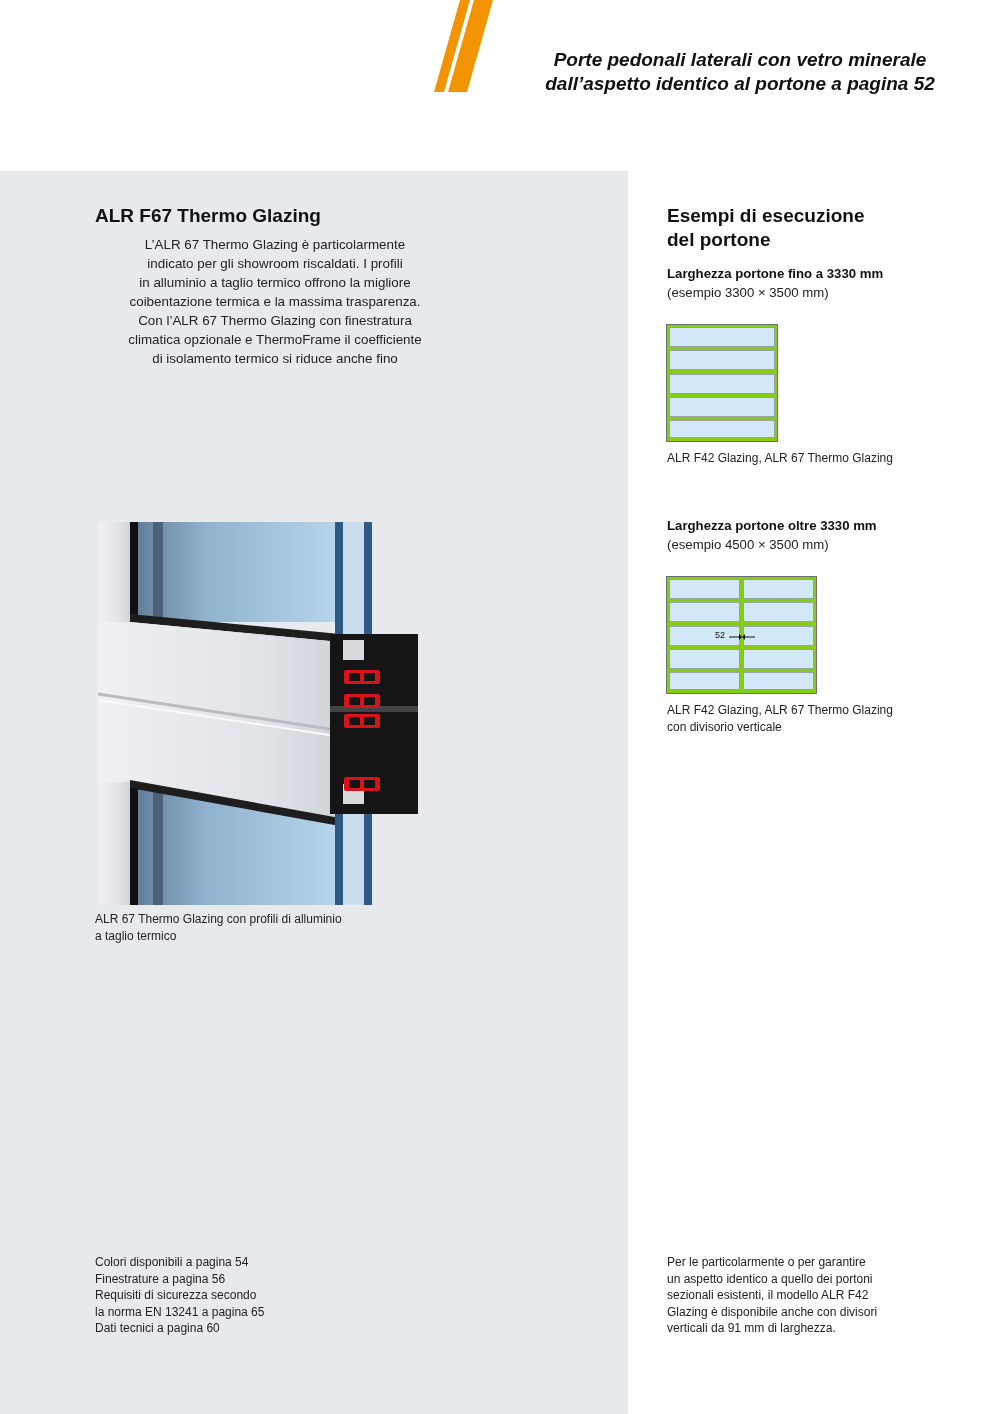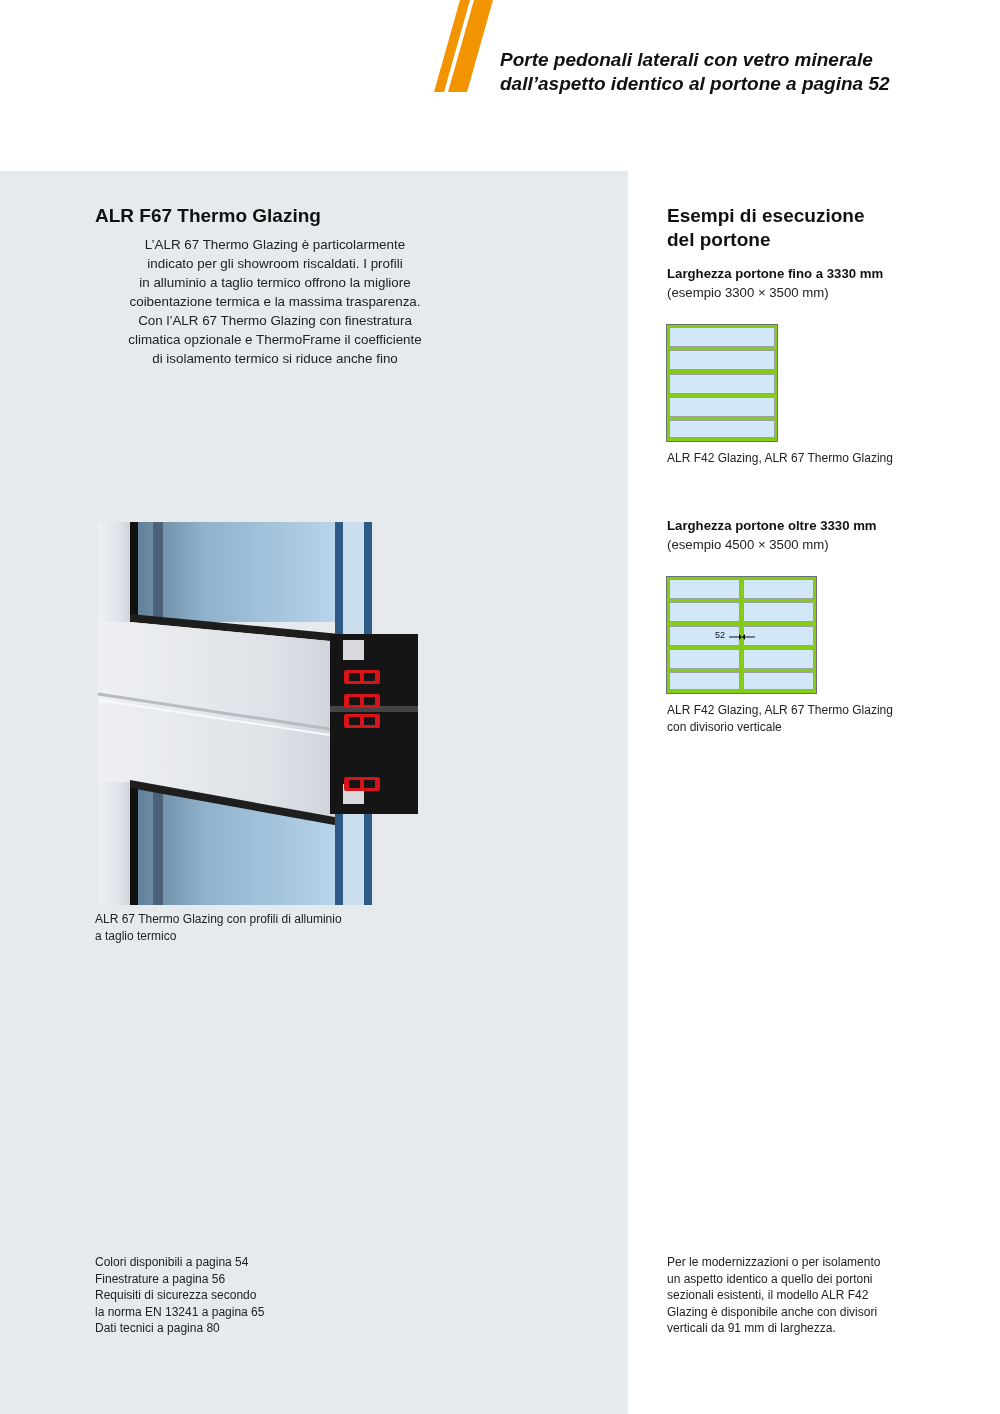--- a/index.html
+++ b/index.html
@@ -1,20 +1,20 @@
 <!DOCTYPE html>
 <html><head>
 <meta charset="utf-8">
 <style>
   html, body { margin:0; padding:0; }
   body { width:1000px; height:1414px; position:relative; background:#ffffff; overflow:hidden;
          font-family:"Liberation Sans", sans-serif; color:#1a1a1a; }
   .abs { position:absolute; }
   .stripes { left:430px; top:0; width:70px; height:92px; }
-  .header-title { left:500px; top:48px; width:480px; font-size:19px; font-weight:bold; font-style:italic; line-height:24px; color:#111; }
+  .header-title { left:500px; top:48px; width:480px; font-size:19px; font-weight:bold; font-style:italic; line-height:24px; color:#111;text-align:center; }
   .gray-panel { left:0; top:171px; width:628px; height:1243px; background:#e6eaed; }
   .h2 { font-size:19px; font-weight:bold; line-height:24px; color:#111; }
   .body-text { font-size:13.4px; line-height:19px; color:#222; }
   .small-text { font-size:12px; line-height:16.6px; color:#222; }
   .sub-bold { font-size:13.2px; font-weight:bold; line-height:19px; color:#111; }
   .sub-reg { font-size:13.2px; line-height:19px; color:#222; }
   .line { display:block; white-space:nowrap; }
   .door { background:#84cc16; border:1px solid #6e7174; box-sizing:border-box; }
   .panel { position:absolute; background:#d2e8f8; border:1px solid #9aa1a6; box-sizing:border-box; }
   .page-num { left:905px; top:1413px; font-size:14px; color:#222;margin-top:36px; }
@@ -106,21 +106,21 @@
 <div class="abs small-text" style="left:95px; top:911px;">
   <span class="line">ALR 67 Thermo Glazing con profili di alluminio</span>
   <span class="line">a taglio termico</span>
 </div>
 
 <div class="abs small-text" style="left:95px; top:1254px;">
   <span class="line">Colori disponibili a pagina 54</span>
   <span class="line">Finestrature a pagina 56</span>
   <span class="line">Requisiti di sicurezza secondo</span>
   <span class="line">la norma EN 13241 a pagina 65</span>
-  <span class="line">Dati tecnici a pagina 80</span>
+  <span class="line">Dati tecnici a pagina 60</span>
 </div>
 
 <div class="abs h2" style="left:667px; top:204px;">
   <span class="line">Esempi di esecuzione</span>
   <span class="line">del portone</span>
 </div>
 
 <div class="abs" style="left:667px; top:264px;">
   <span class="line sub-bold">Larghezza portone fino a 3330 mm</span>
   <span class="line sub-reg">(esempio 3300 × 3500 mm)</span>
@@ -162,20 +162,20 @@
     <polygon points="16,2 13,5 16,8" fill="#111"></polygon>
   </svg>
 </div>
 
 <div class="abs small-text" style="left:667px; top:702px;">
   <span class="line">ALR F42 Glazing, ALR 67 Thermo Glazing</span>
   <span class="line">con divisorio verticale</span>
 </div>
 
 <div class="abs small-text" style="left:667px; top:1254px;">
-  <span class="line">Per le modernizzazioni o per isolamento</span>
+  <span class="line">Per le particolarmente o per garantire</span>
   <span class="line">un aspetto identico a quello dei portoni</span>
   <span class="line">sezionali esistenti, il modello ALR F42</span>
   <span class="line">Glazing è disponibile anche con divisori</span>
   <span class="line">verticali da 91 mm di larghezza.</span>
 </div>
 
 <div class="abs page-num">35</div>
 
 </body></html>

